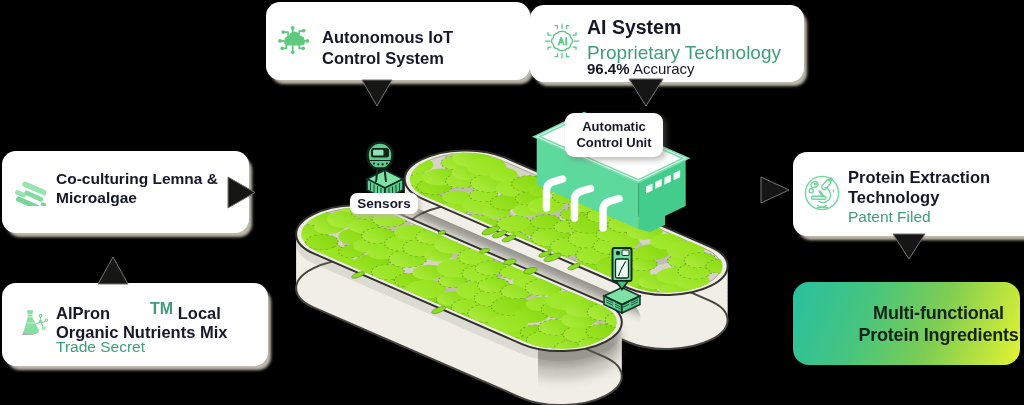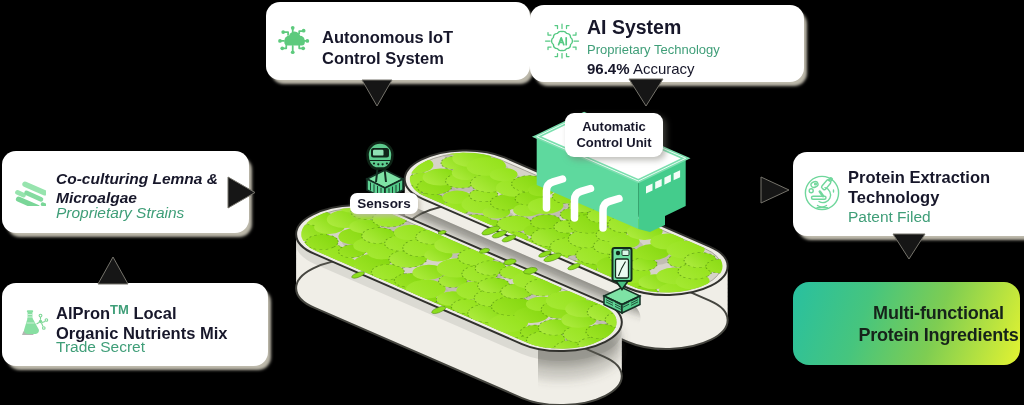--- a/index.html
+++ b/index.html
@@ -61,36 +61,35 @@
           <path d="M30 19 H34.5"></path>
           <path d="M29 25 H32 V27.5"></path>
    </g>
    <g stroke-width="1.7">
     <path d="M14.6 22.7 L17.2 15.8 L19.8 22.7 M15.6 20.4 H18.8"></path>
     <path d="M22.2 15.8 V22.7"></path>
    </g>
   </g>
  </svg>
  <div class="dark" style="position:absolute;left:57px;top:11px;font-size:19.5px;">AI System</div>
- <div class="green" style="position:absolute;left:57px;top:37px;font-size:13px;">Proprietary Technology</div>
+ <div class="green" style="position:absolute;left:57px;top:37px;font-size:19px;">Proprietary Technology</div>
  <div style="position:absolute;left:57px;top:55px;font-size:15px;color:#17172a;white-space:nowrap;text-align:center;"><b>96.4%</b> Accuracy</div>
 </div>
 
-<div class="card" style="left:2px;top:151px;width:207px;height:82px;font-style:italic;">
+<div class="card" style="left:2px;top:151px;width:207px;height:82px;">
  <svg style="position:absolute;left:12px;top:29px;" width="32" height="26" viewBox="0 0 32 26">
   <g stroke-linecap="round" opacity="0.92">
    <path d="M11 4.2 L30.5 12.8" stroke="#8fe2a8" stroke-width="5.4"></path>
    <path d="M3.5 12.4 L9.5 15.1" stroke="#8fe2a8" stroke-width="4.8"></path>
    <path d="M12.5 12.9 L27 19.3" stroke="#7ad898" stroke-width="4.6"></path>
    <path d="M4.5 19.2 L23.5 27.5" stroke="#6fd390" stroke-width="5.2"></path>
    <path d="M28.7 24.2 L31 25.2" stroke="#6fd390" stroke-width="3.8"></path>
   </g>
  </svg>
  <div class="dark" style="position:absolute;left:54px;top:18px;font-size:15.5px;line-height:19px;">Co-culturing Lemna &amp;<br>Microalgae</div>
- <div class="green" style="position:absolute;left:54px;top:53px;font-size:15.5px;">Proprietary Strains</div>
 </div>
 
 <div class="card" style="left:2px;top:283px;width:226px;height:83px;">
  <svg style="position:absolute;left:17px;top:26px;" width="30" height="28" viewBox="0 0 30 28">
   <path d="M3 26 q2.5-7.5 7-8.5 q3.5 1.5 4.5 8.5 Z" fill="#b2b6b2"></path>
   <g fill="#88dfa2">
    <rect x="8.6" y="2" width="4.8" height="8"></rect>
    <rect x="7.8" y="1.2" width="6.4" height="2.2" rx="1.1"></rect>
    <path d="M8.6 9 L5.2 20.5 a3.4 3.4 0 0 0 3.2 4.5 h8.2 a3.4 3.4 0 0 0 3.2-4.5 L13.4 9 Z"></path>
   </g>
@@ -99,21 +98,21 @@
   </g>
   <g stroke="#7dd796" fill="none" stroke-width="1.1">
    <circle cx="21.5" cy="12.5" r="1.7" fill="#7dd796" stroke="none"></circle>
    <path d="M21.5 10.8 V8 M23 13.5 l3-1 M22.5 14 l1.5 3.5 M20 13.5 l-2.5 1.5"></path>
    <circle cx="21.5" cy="6.6" r="1.4"></circle>
    <circle cx="27.4" cy="11" r="1.3"></circle>
    <circle cx="24.8" cy="19" r="1.3"></circle>
   </g>
  </svg>
 
- <div class="dark" style="position:absolute;left:54px;top:21px;font-size:16.5px;line-height:19px;">AlPron<span style="color:#3f9e78;font-size:13px;position:relative;top:-5px;">TM</span> Local<br>Organic Nutrients Mix</div>
+ <div class="dark" style="position:absolute;left:54px;top:21px;font-size:16.5px;line-height:19px;">AlPron<span style="color:#3f9e78;font-size:16px;position:relative;top:-5px;margin-left:40px;">TM</span> Local<br>Organic Nutrients Mix</div>
  <div class="green" style="position:absolute;left:54px;top:55px;font-size:15.5px;text-align:center;">Trade Secret</div>
 </div>
 
 <div class="card" style="left:793px;top:152px;width:226px;height:84px;">
  <svg style="position:absolute;left:10px;top:22px;" width="38" height="38" viewBox="0 0 38 38">
   <g stroke="#70d79c" fill="none" stroke-width="1.4" stroke-linecap="round">
    <circle cx="19" cy="19" r="16.6"></circle>
    <g transform="rotate(40 23 11)">
     <rect x="20.6" y="5.5" width="4.8" height="10.5" rx="1.6"></rect>
     <rect x="21.6" y="2.2" width="2.8" height="3" rx="0.8"></rect>

